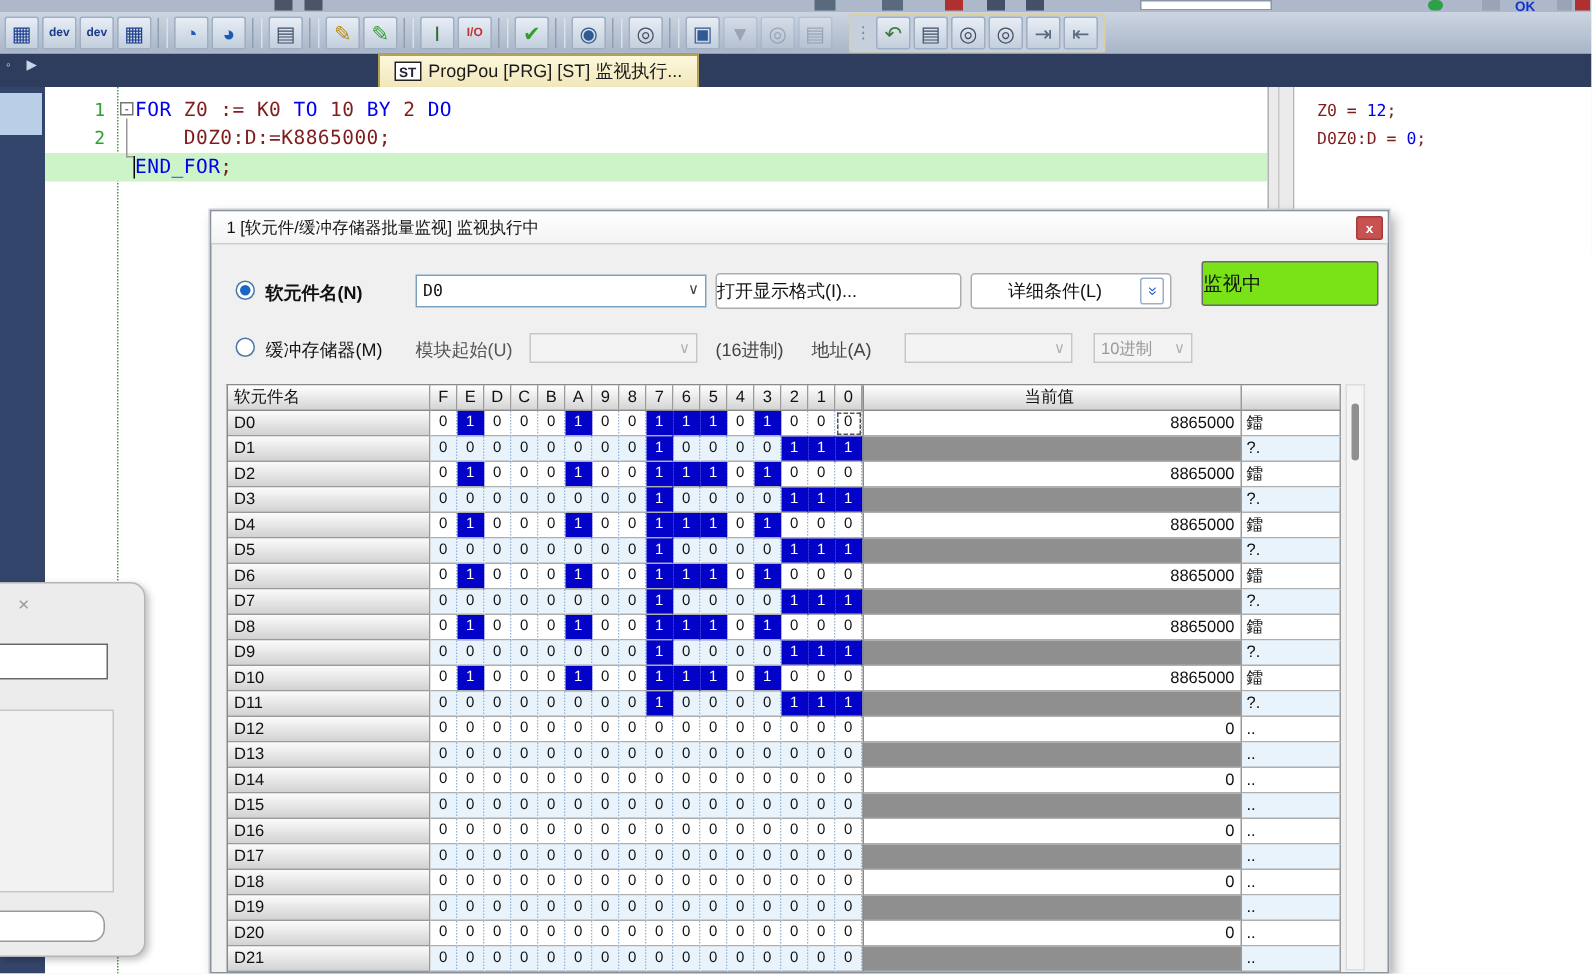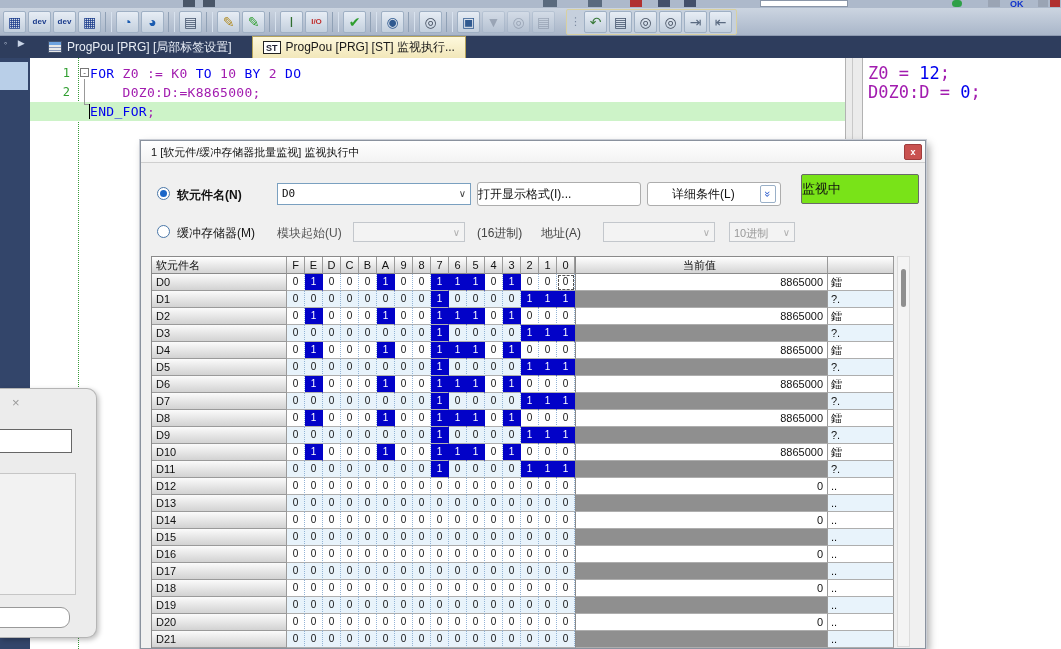--- a/index.html
+++ b/index.html
@@ -46,32 +46,32 @@
 
 
 #editor { position:absolute; left:30px; top:58px; width:1031px; height:591px; background:#fff; }
 #gutter-sep { position:absolute; left:48px; top:0; height:591px; border-left:1px dotted #3a9a3a; }
 .code-line { position:absolute; left:0; width:815px; height:19px; line-height:19px;
   font-family:"DejaVu Sans Mono",monospace; font-size:13px; letter-spacing:.3px; white-space:pre; }
 .code-line .txt { position:absolute; left:60px; }
 .code-line.hl { background:#cdf3c8; }
 .lnum { position:absolute; width:40px; text-align:right; color:#2f9e2f; height:19px;
   line-height:19px; font-family:"DejaVu Sans Mono",monospace; font-size:12px; }
-.kw { color:#0000ee; } .pl { color:#a21caf; } .num { color:#0000ee; }
+.kw { color:#0000ee; } .pl { color:#7f1d1d; } .num { color:#0000ee; }
 #fold-box { position:absolute; left:50px; top:10px; width:9px; height:9px; border:1px solid #777;
   background:#fff; font-size:8px; line-height:7px; text-align:center; color:#333; }
 #fold-line { position:absolute; left:54px; top:21px; width:5px; height:26px;
   border-left:1px solid #999; border-bottom:1px solid #999; }
 #cursor { position:absolute; left:59px; top:46px; width:1px; height:15px; background:#000; }
 #splitter { position:absolute; left:815px; top:0; width:18px; height:591px; background:#ebebeb;
   border-left:1px solid #b2b2b2; border-right:1px solid #b2b2b2; }
 #splitter:before { content:""; position:absolute; left:6px; top:0; height:100%; border-left:1px solid #c8c8c8; }
 #monitor-pane { position:absolute; left:833px; top:0; width:198px; height:591px; background:#fff; }
-.mon-line { position:absolute; left:5px; height:19px; line-height:19px;
-  font-family:"DejaVu Sans Mono",monospace; font-size:17px; white-space:pre;text-align:center; }
+.mon-line { position:absolute; left:15px; height:19px; line-height:19px;
+  font-family:"DejaVu Sans Mono",monospace; font-size:11px; white-space:pre;text-align:center; }
 
 
 #float-panel { position:absolute; left:0; top:388px; width:97px; height:250px; background:#ececec;
   border:1px solid #b5b5b5; border-left:none; border-radius:0 10px 10px 0;
   box-shadow:2px 2px 5px rgba(0,0,0,.25); }
 #fp-close { position:absolute; left:12px; top:6px; color:#9a9a9a; font-size:13px; }
 #fp-input { position:absolute; left:-8px; top:40px; width:80px; height:24px; background:#fff; border:1px solid #666; }
 #fp-list { position:absolute; left:-8px; top:84px; width:84px; height:122px; background:#f2f2f2; border:1px solid #c6c6c6; }
 #fp-btn { position:absolute; left:-10px; top:218px; width:80px; height:21px; background:#fff;
   border:1px solid #999; border-radius:9px; }
@@ -175,24 +175,20 @@
       <div class="ticon" style="color: rgb(64, 80, 104);">▤</div>
       <div class="ticon" style="color: rgb(68, 79, 96);">◎</div>
       <div class="ticon" style="color: rgb(68, 79, 96);">◎</div>
       <div class="ticon" style="color: rgb(90, 106, 128);">⇥</div>
       <div class="ticon" style="color: rgb(90, 106, 128);">⇤</div>
     </div>
   </div>
 
 <div id="tabbar">
   <div id="dock-controls">◦ ▶</div>
-  <div class="tab" id="tab-labels">
-    <span class="grid-ico"></span>
-    <span>ProgPou [PRG] [局部标签设置]</span>
-  </div>
   <div class="tab" id="tab-st">
     <span class="st-badge">ST</span>
     <span>ProgPou [PRG] [ST] 监视执行...</span>
   </div>
 </div>
 
 <div id="sidebar">
   <div id="sidebar-block"></div>
 </div>
 

